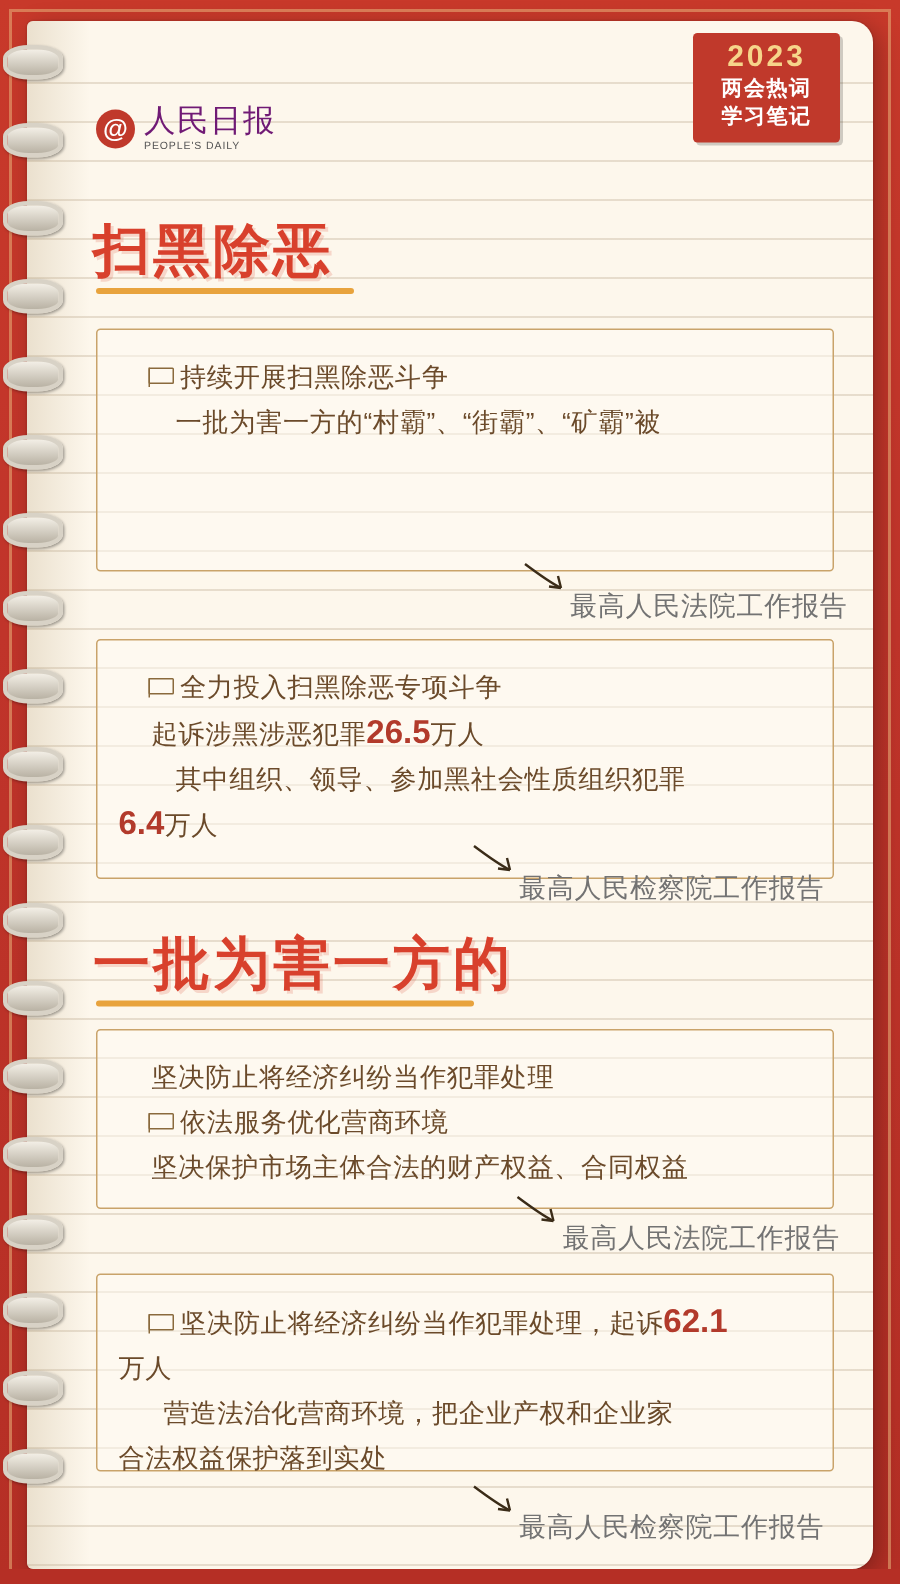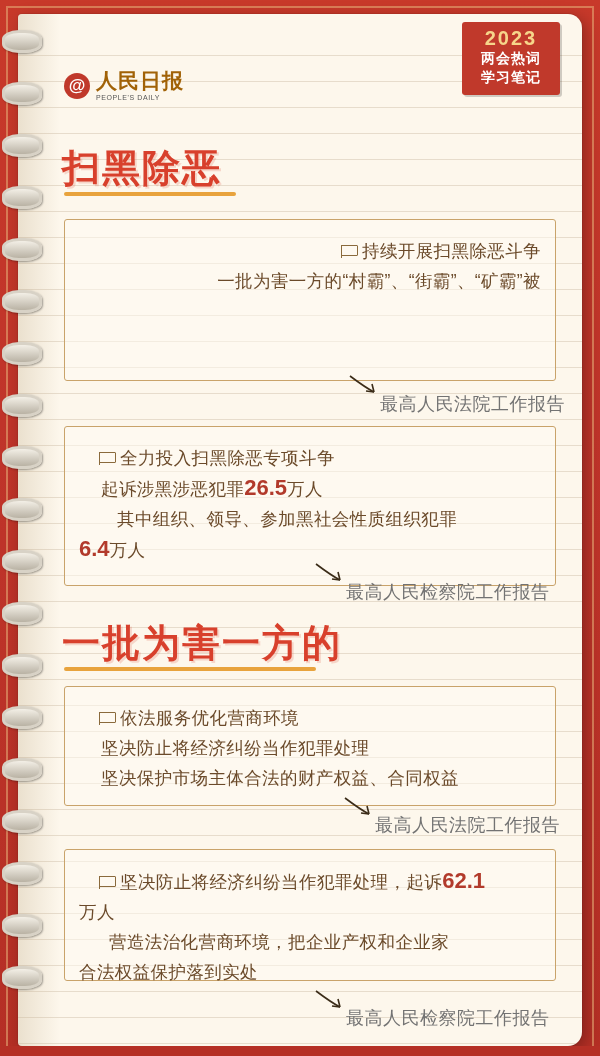--- a/index.html
+++ b/index.html
@@ -104,22 +104,22 @@
     color: #fff;
     font-size: 17px;
     font-weight: bold;
     display: flex;
     align-items: center;
     justify-content: center;
     line-height: 1;
   }
   .mast-cn {
     font-size: 21px;
-    font-weight: bold;
-    color: #a16207;
+    font-weight: normal;
+    color: #701a75;
     letter-spacing: 1px;
     line-height: 1;
   }
   .mast-en {
     font-size: 7px;
     color: #555;
     letter-spacing: .6px;
     margin-top: 3px;
     line-height: 1;
   }
@@ -260,21 +260,21 @@
         <div class="mast-cn">人民日报</div>
         <div class="mast-en">PEOPLE'S DAILY</div>
       </div>
     </div>
 
     <div class="sec-title" style="top:135px;">
       <span>扫黑除恶</span>
       <span class="underline" style="width:172px;"></span>
     </div>
 
-    <div class="card" style="top:205px; height:162px;text-align:right;">
+    <div class="card" style="top:205px; height:162px;">
       <div class="line indent">
         <span class="flag-icon"></span><span>持续开展扫黑除恶斗争</span>
       </div>
       <div class="line" style="padding-left:38px;">一批为害一方的“村霸”、“街霸”、“矿霸”被</div>
     </div>
     <div class="arrow" style="left:330px; top:360px;">
       <svg width="30" height="22" viewBox="0 0 30 22">
           <path d="M2 2 C10 8 18 14 26 18" stroke="#3b2c18" stroke-width="1.6" fill="none"></path>
           <path d="M26 18 L18 17 M26 18 L24 10" stroke="#3b2c18" stroke-width="1.6" fill="none"></path>
         </svg>
@@ -300,24 +300,24 @@
         </svg>
     </div>
     <div class="source" style="left:328px; top:566px;">最高人民检察院工作报告</div>
 
     <div class="sec-title" style="top:610px;">
       <span>一批为害一方的</span>
       <span class="underline" style="width:252px;"></span>
     </div>
 
     <div class="card" style="top:672px; height:120px;">
+      <div class="line" style="padding-left:22px;">坚决防止将经济纠纷当作犯罪处理</div>
       <div class="line indent">
         <span class="flag-icon"></span><span>依法服务优化营商环境</span>
       </div>
-      <div class="line" style="padding-left:22px;">坚决防止将经济纠纷当作犯罪处理</div>
       <div class="line" style="padding-left:22px;">坚决保护市场主体合法的财产权益、合同权益</div>
     </div>
     <div class="arrow" style="left:325px; top:782px;">
       <svg width="30" height="22" viewBox="0 0 30 22">
           <path d="M2 2 C10 8 18 14 26 18" stroke="#3b2c18" stroke-width="1.6" fill="none"></path>
           <path d="M26 18 L18 17 M26 18 L24 10" stroke="#3b2c18" stroke-width="1.6" fill="none"></path>
         </svg>
     </div>
     <div class="source" style="left:357px; top:799px;">最高人民法院工作报告</div>
 

